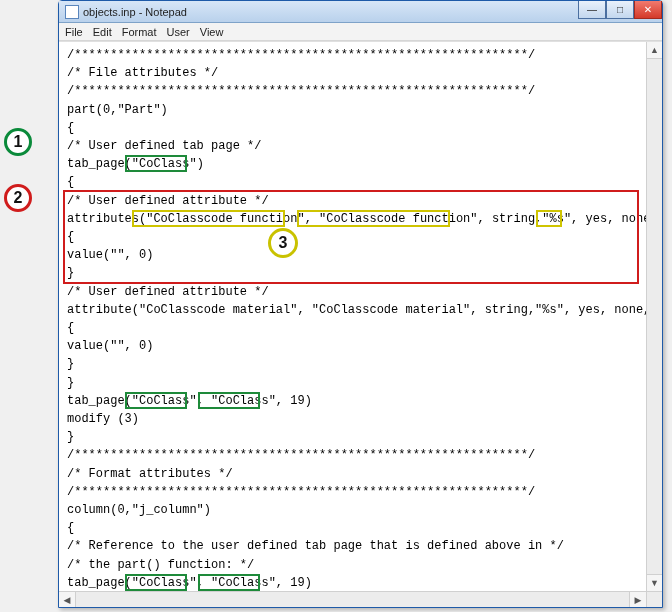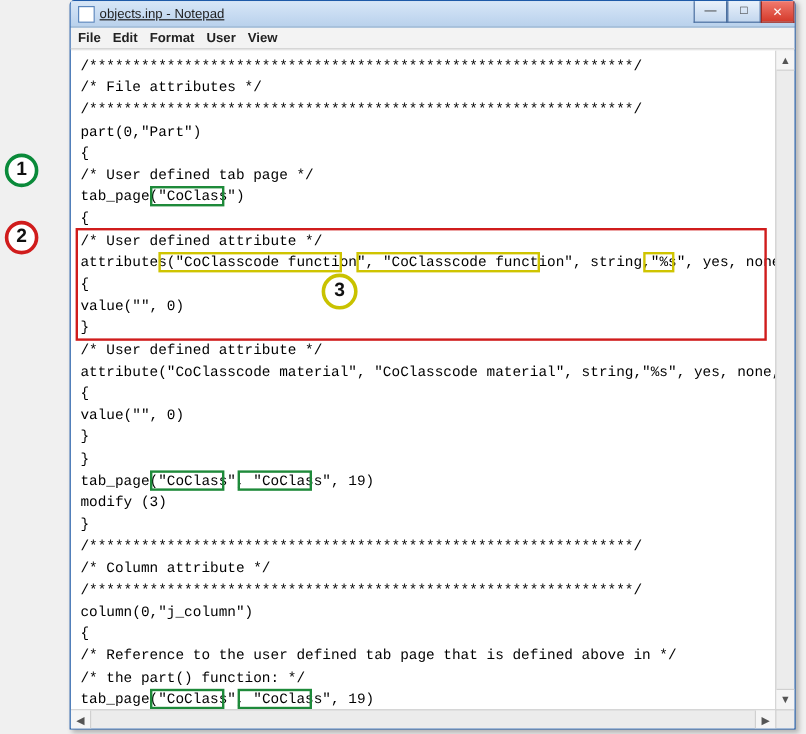--- a/index.html
+++ b/index.html
@@ -63,21 +63,20 @@
   .titlebar {
     height: 22px;
     background: linear-gradient(#d7e6f7, #b9d1ec);
     border-bottom: 1px solid #7ea2c8;
     display: flex;
     align-items: center;
     padding: 0 2px;
     font-size: 11px;
     color: #1e1e1e;
     position: relative;
-    text-decoration: underline;
   }
   .titlebar .icon {
     width: 14px; height: 14px;
     border: 1px solid #5a86bd;
     background: #fff;
     margin: 0 4px;
   }
   .titlebar .title { flex: 0 0 auto; }
   .winbtns {
     position: absolute;
@@ -102,21 +101,20 @@
   .menubar {
     height: 18px;
     background: #f3f3f3;
     border-bottom: 1px solid #d6d6d6;
     display: flex;
     align-items: center;
     padding-left: 6px;
     font-size: 11px;
     gap: 10px;
     color: #222;
-    font-weight: bold;
   }
   .menubar span { cursor: default; }
 
   .editor-wrap {
     flex: 1;
     position: relative;
     overflow: hidden;
     border-top: 1px solid #e0e0e0;
   }
   .editor {
@@ -229,21 +227,21 @@
 <span>/* User defined attribute */</span>
 <span>attribute("CoClasscode material", "CoClasscode material", string,"%s", yes, none, "0,0", "0,0")</span>
 <span>{</span>
 <span>value("", 0)</span>
 <span>}</span>
 <span>}</span>
 <span>tab_page(</span><span>"CoClass"</span><span>, </span><span>"CoClass"</span><span>, 19)</span>
 <span>modify (3)</span>
 <span>}</span>
 <span>/***************************************************************/</span>
-<span>/* Column attribute */</span>
+<span>/* Format attributes */</span>
 <span>/***************************************************************/</span>
 <span>column(0,"j_column")</span>
 <span>{</span>
 <span>/* Reference to the user defined tab page that is defined above in */</span>
 <span>/* the part() function: */</span>
 <span>tab_page(</span><span>"CoClass"</span><span>, </span><span>"CoClass"</span><span>, 19)</span></div>
 
     <div class="hl green" style="left:66px; top:113px; width:62px; height:17px;"></div>
 
     <div class="hl red" style="left:4px; top:148px; width:576px; height:94px;"></div>

